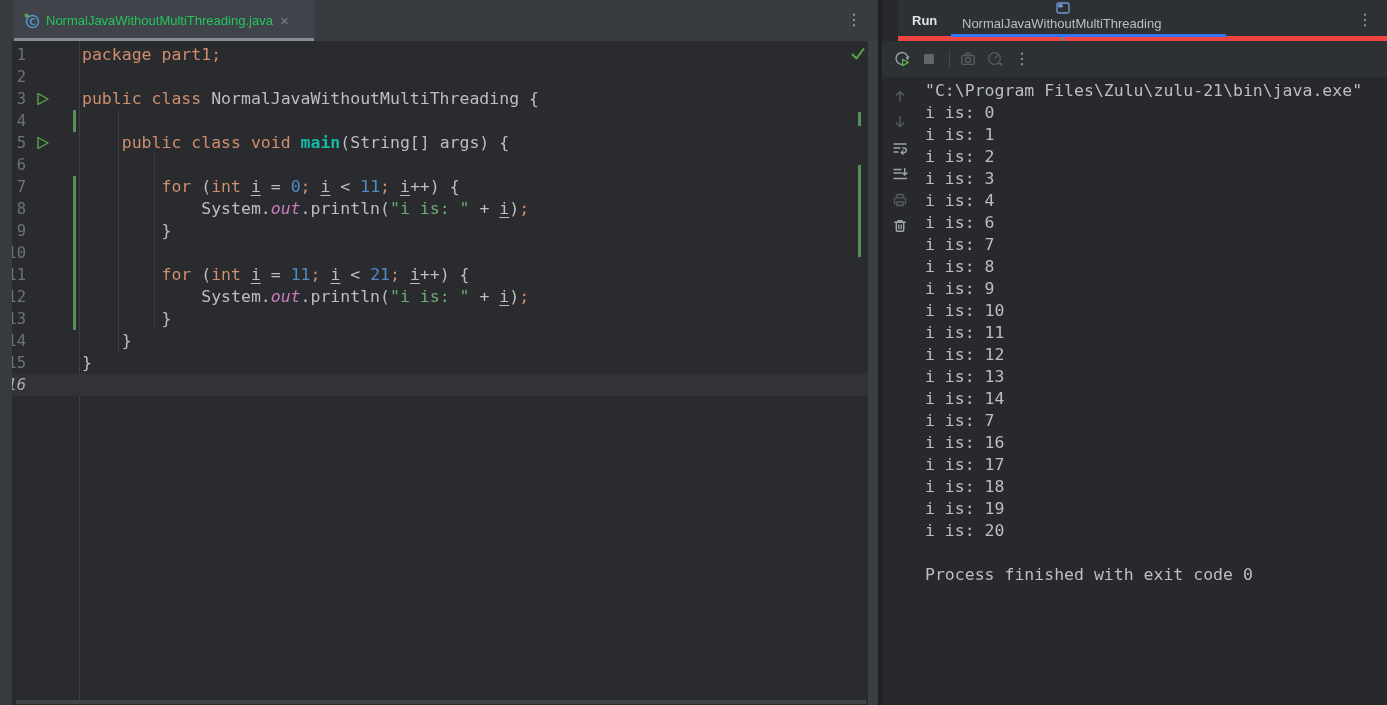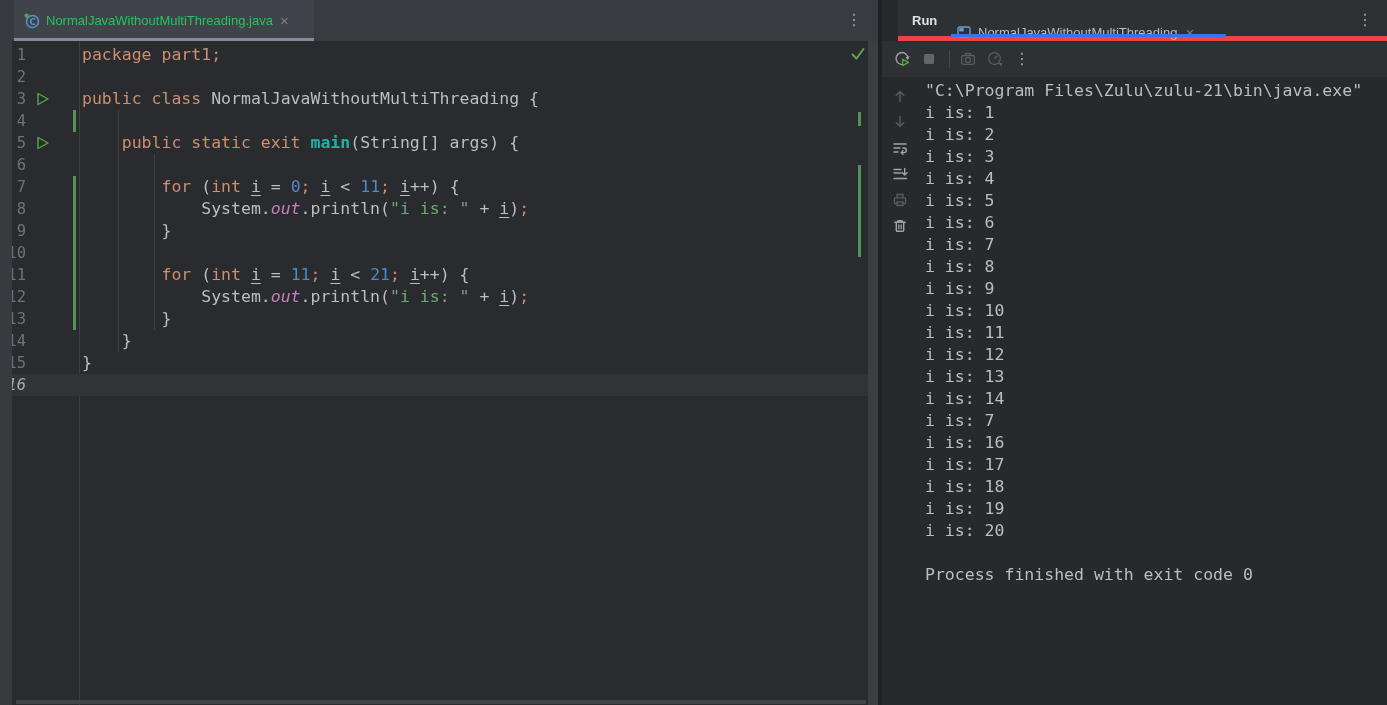--- a/index.html
+++ b/index.html
@@ -52,21 +52,21 @@
   #stripe-mark-2{top:124px;height:92px;}
   #editor-hscroll{position:absolute;left:4px;right:12px;bottom:1px;height:4px;background:#404347;cursor:pointer;}
 
   
   #panel-divider{position:absolute;left:878px;top:0;width:4px;height:705px;background:#1f2124;cursor:col-resize;}
 
   
   #run-pane{position:absolute;left:882px;top:0;width:505px;height:705px;background:#27292c;}
   #run-header{position:absolute;left:16px;top:0;right:0;height:41px;background:#2e3134;border-bottom:5px solid #ef4444;box-sizing:border-box;}
   #run-title{position:absolute;left:14px;top:13px;color:#DFE1E5;font-size:13px;font-weight:bold;}
-  .run-tab{position:absolute;left:50px;top:0;height:40px;display:flex;align-items:flex-end;padding:0 8px;cursor:pointer;}
+  .run-tab{position:absolute;left:50px;top:0;height:40px;display:flex;align-items:center;padding:0 8px;cursor:pointer;flex-direction:column;}
   .run-tab .tab-label{color:#BCBEC4;font-size:13px;margin:0 8px 0 6px;white-space:nowrap;}
   #run-underline{position:absolute;left:53px;bottom:-1px;width:275px;height:3px;background:#3574F0;}
   #run-kebab{right:14px;}
 
   #run-toolbar{position:absolute;left:0;top:41px;right:0;height:36px;background:#2e3134;
                display:flex;align-items:center;padding-left:12px;}
   .tb-btn{width:16px;height:16px;margin-right:11px;cursor:pointer;flex:none;}
   .tb-sep{width:1px;height:18px;background:#43464a;margin:0 10px 0 1px;flex:none;}
   .tb-kebab{color:#9da0a8;font-size:16px;line-height:16px;cursor:pointer;font-family:"DejaVu Sans",sans-serif;}
 
@@ -139,21 +139,21 @@
           </div>
           <div class="code-line">
             <div class="gutter">
               <span class="num">5</span>
               <span class="run-btn">
   <svg width="14" height="14" viewBox="0 0 14 14">
     <polygon points="2,1.5 12,7 2,12.5" fill="none" stroke="#57A64A" stroke-width="1.4" stroke-linejoin="round"></polygon>
   </svg>
 </span>
             </div>
-            <div class="code-text"><span class="tok-kw">    public static exit </span><span class="tok-dec">main</span><span class="tok-pln">(String[] args) {</span></div>
+            <div class="code-text"><span class="tok-kw">    public class void </span><span class="tok-dec">main</span><span class="tok-pln">(String[] args) {</span></div>
           </div>
           <div class="code-line">
             <div class="gutter">
               <span class="num">6</span>
             </div>
             <div class="code-text"></div>
           </div>
           <div class="code-line">
             <div class="gutter">
               <span class="num">7</span>
@@ -322,25 +322,25 @@
           <svg width="16" height="16" viewBox="0 0 16 16">
             <path d="M2.8 4.3 H13.2" stroke="#a0a4ab" stroke-width="1.4" stroke-linecap="round"></path>
             <path d="M6 4.3 V2.8 H10 V4.3" fill="none" stroke="#a0a4ab" stroke-width="1.4"></path>
             <rect x="4.3" y="4.3" width="7.4" height="9" rx="1" fill="none" stroke="#a0a4ab" stroke-width="1.4"></rect>
             <path d="M6.8 7 V10.8 M9.2 7 V10.8" stroke="#a0a4ab" stroke-width="1.3" stroke-linecap="round"></path>
           </svg>
         </span>
       </div>
       <div id="console-out" class="mono">
           <div class="console-line">"C:\Program Files\Zulu\zulu-21\bin\java.exe"</div>
+          <div class="console-line">i is: 0</div>
           <div class="console-line">i is: 1</div>
           <div class="console-line">i is: 2</div>
           <div class="console-line">i is: 3</div>
           <div class="console-line">i is: 4</div>
-          <div class="console-line">i is: 5</div>
           <div class="console-line">i is: 6</div>
           <div class="console-line">i is: 7</div>
           <div class="console-line">i is: 8</div>
           <div class="console-line">i is: 9</div>
           <div class="console-line">i is: 10</div>
           <div class="console-line">i is: 11</div>
           <div class="console-line">i is: 12</div>
           <div class="console-line">i is: 13</div>
           <div class="console-line">i is: 14</div>
           <div class="console-line">i is: 7</div>

